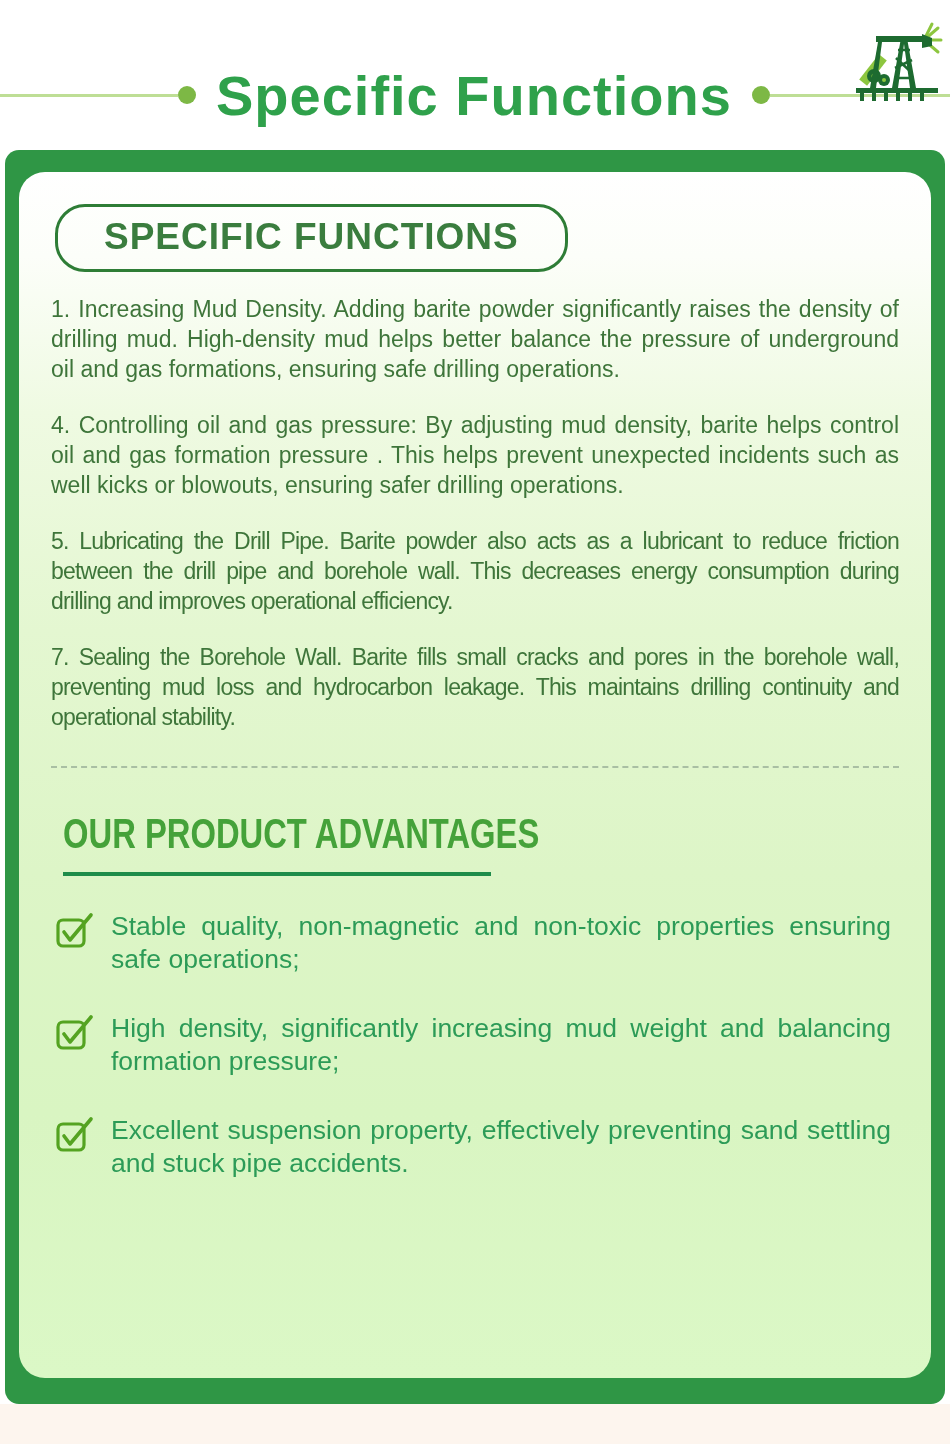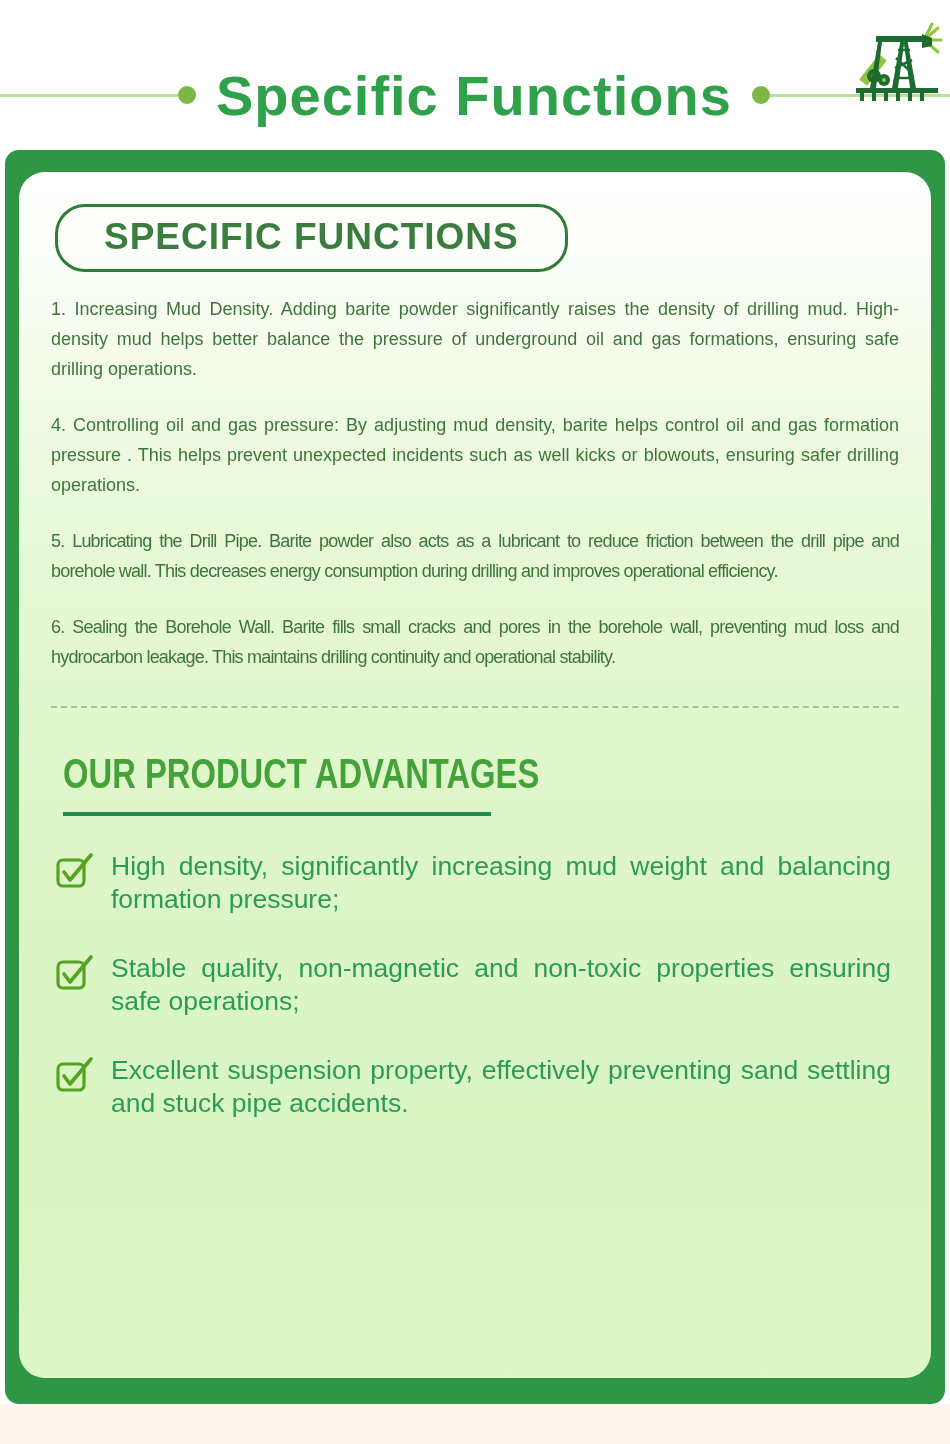--- a/index.html
+++ b/index.html
@@ -35,21 +35,21 @@
   .section-badge{
     display:inline-block;margin:32px 0 0 10px;
     border:3px solid #2e7d36;border-radius:30px;
     padding:9px 46px 11px 46px;
     color:#3a7d3e;font-weight:bold;font-size:37px;letter-spacing:1px;
     background:transparent;white-space:nowrap;
   }
   
   .functions{margin-top:22px;}
   .func-p{
-    color:#3e753a;font-size:18px;line-height:30px;
+    color:#3e753a;font-size:23px;line-height:30px;
     text-align:justify;margin:0 6px 26px 6px;
   }
   .func-p.condensed{letter-spacing:-0.8px;}
   
   .dashed-divider{border:none;border-top:2px dashed #a9bfa3;margin:34px 6px 0 6px;}
   
   .advantages-heading{
     margin:42px 0 0 18px;color:#45a23a;font-weight:bold;font-size:42px;
     transform:scaleX(0.78);transform-origin:left center;white-space:nowrap;letter-spacing:0px;
   }
@@ -115,48 +115,48 @@
 
 <div class="content-card">
   <div class="card-inner">
 
     <div class="section-badge">SPECIFIC FUNCTIONS</div>
 
     <div class="functions">
       <p class="func-p">1. Increasing Mud Density. Adding barite powder significantly raises the density of drilling mud. High-density mud helps better balance the pressure of underground oil and gas formations, ensuring safe drilling operations.</p>
       <p class="func-p">4. Controlling oil and gas pressure: By adjusting mud density, barite helps control oil and gas formation pressure . This helps prevent unexpected incidents such as well kicks or blowouts, ensuring safer drilling operations.</p>
       <p class="func-p condensed">5. Lubricating the Drill Pipe. Barite powder also acts as a lubricant to reduce friction between the drill pipe and borehole wall. This decreases energy consumption during drilling and improves operational efficiency.</p>
-      <p class="func-p condensed">6. Sealing the Borehole Wall. Barite fills small cracks and pores in the borehole wall, preventing mud loss and hydrocarbon leakage. This maintains drilling continuity and operational stability.</p>
+      <p class="func-p condensed">7. Sealing the Borehole Wall. Barite fills small cracks and pores in the borehole wall, preventing mud loss and hydrocarbon leakage. This maintains drilling continuity and operational stability.</p>
     </div>
 
     <hr class="dashed-divider">
 
     <div class="advantages-heading">OUR PRODUCT ADVANTAGES</div>
     <div class="heading-underline"></div>
 
     <div class="advantage-list">
 
       <div class="advantage-item">
         <span class="adv-icon">
           <svg width="40" height="38" viewBox="0 0 40 38">
             <rect x="3" y="8" width="26" height="26" rx="5" fill="none" stroke="#54a321" stroke-width="3.2"></rect>
             <path d="M9 20 L15 28 L36 3" fill="none" stroke="#54a321" stroke-width="3.6" stroke-linecap="round" stroke-linejoin="round"></path>
           </svg>
         </span>
-        <div class="adv-text">High density, significantly increasing mud weight and balancing formation pressure;</div>
+        <div class="adv-text">Stable quality, non-magnetic and non-toxic properties ensuring safe operations;</div>
       </div>
 
       <div class="advantage-item">
         <span class="adv-icon">
           <svg width="40" height="38" viewBox="0 0 40 38">
             <rect x="3" y="8" width="26" height="26" rx="5" fill="none" stroke="#54a321" stroke-width="3.2"></rect>
             <path d="M9 20 L15 28 L36 3" fill="none" stroke="#54a321" stroke-width="3.6" stroke-linecap="round" stroke-linejoin="round"></path>
           </svg>
         </span>
-        <div class="adv-text">Stable quality, non-magnetic and non-toxic properties ensuring safe operations;</div>
+        <div class="adv-text">High density, significantly increasing mud weight and balancing formation pressure;</div>
       </div>
 
       <div class="advantage-item">
         <span class="adv-icon">
           <svg width="40" height="38" viewBox="0 0 40 38">
             <rect x="3" y="8" width="26" height="26" rx="5" fill="none" stroke="#54a321" stroke-width="3.2"></rect>
             <path d="M9 20 L15 28 L36 3" fill="none" stroke="#54a321" stroke-width="3.6" stroke-linecap="round" stroke-linejoin="round"></path>
           </svg>
         </span>
         <div class="adv-text">Excellent suspension property, effectively preventing sand settling and stuck pipe accidents.</div>

